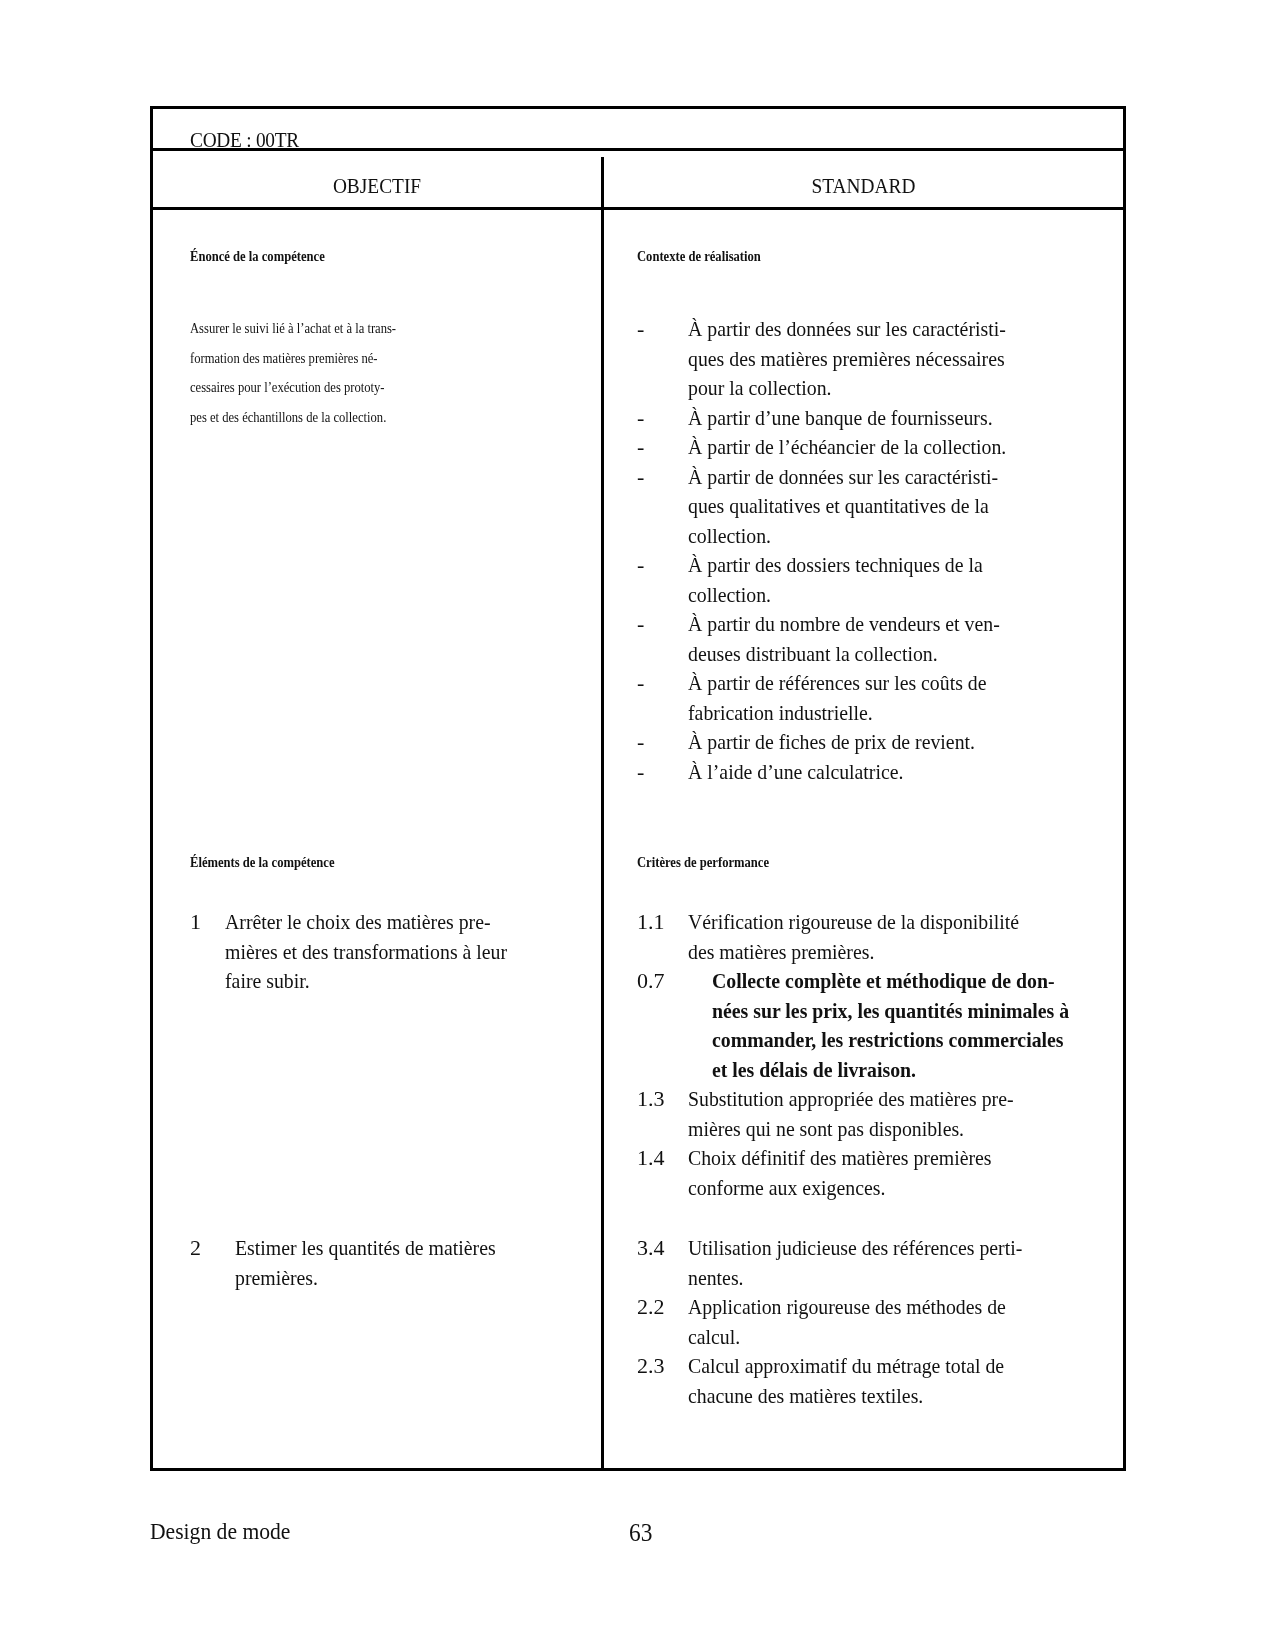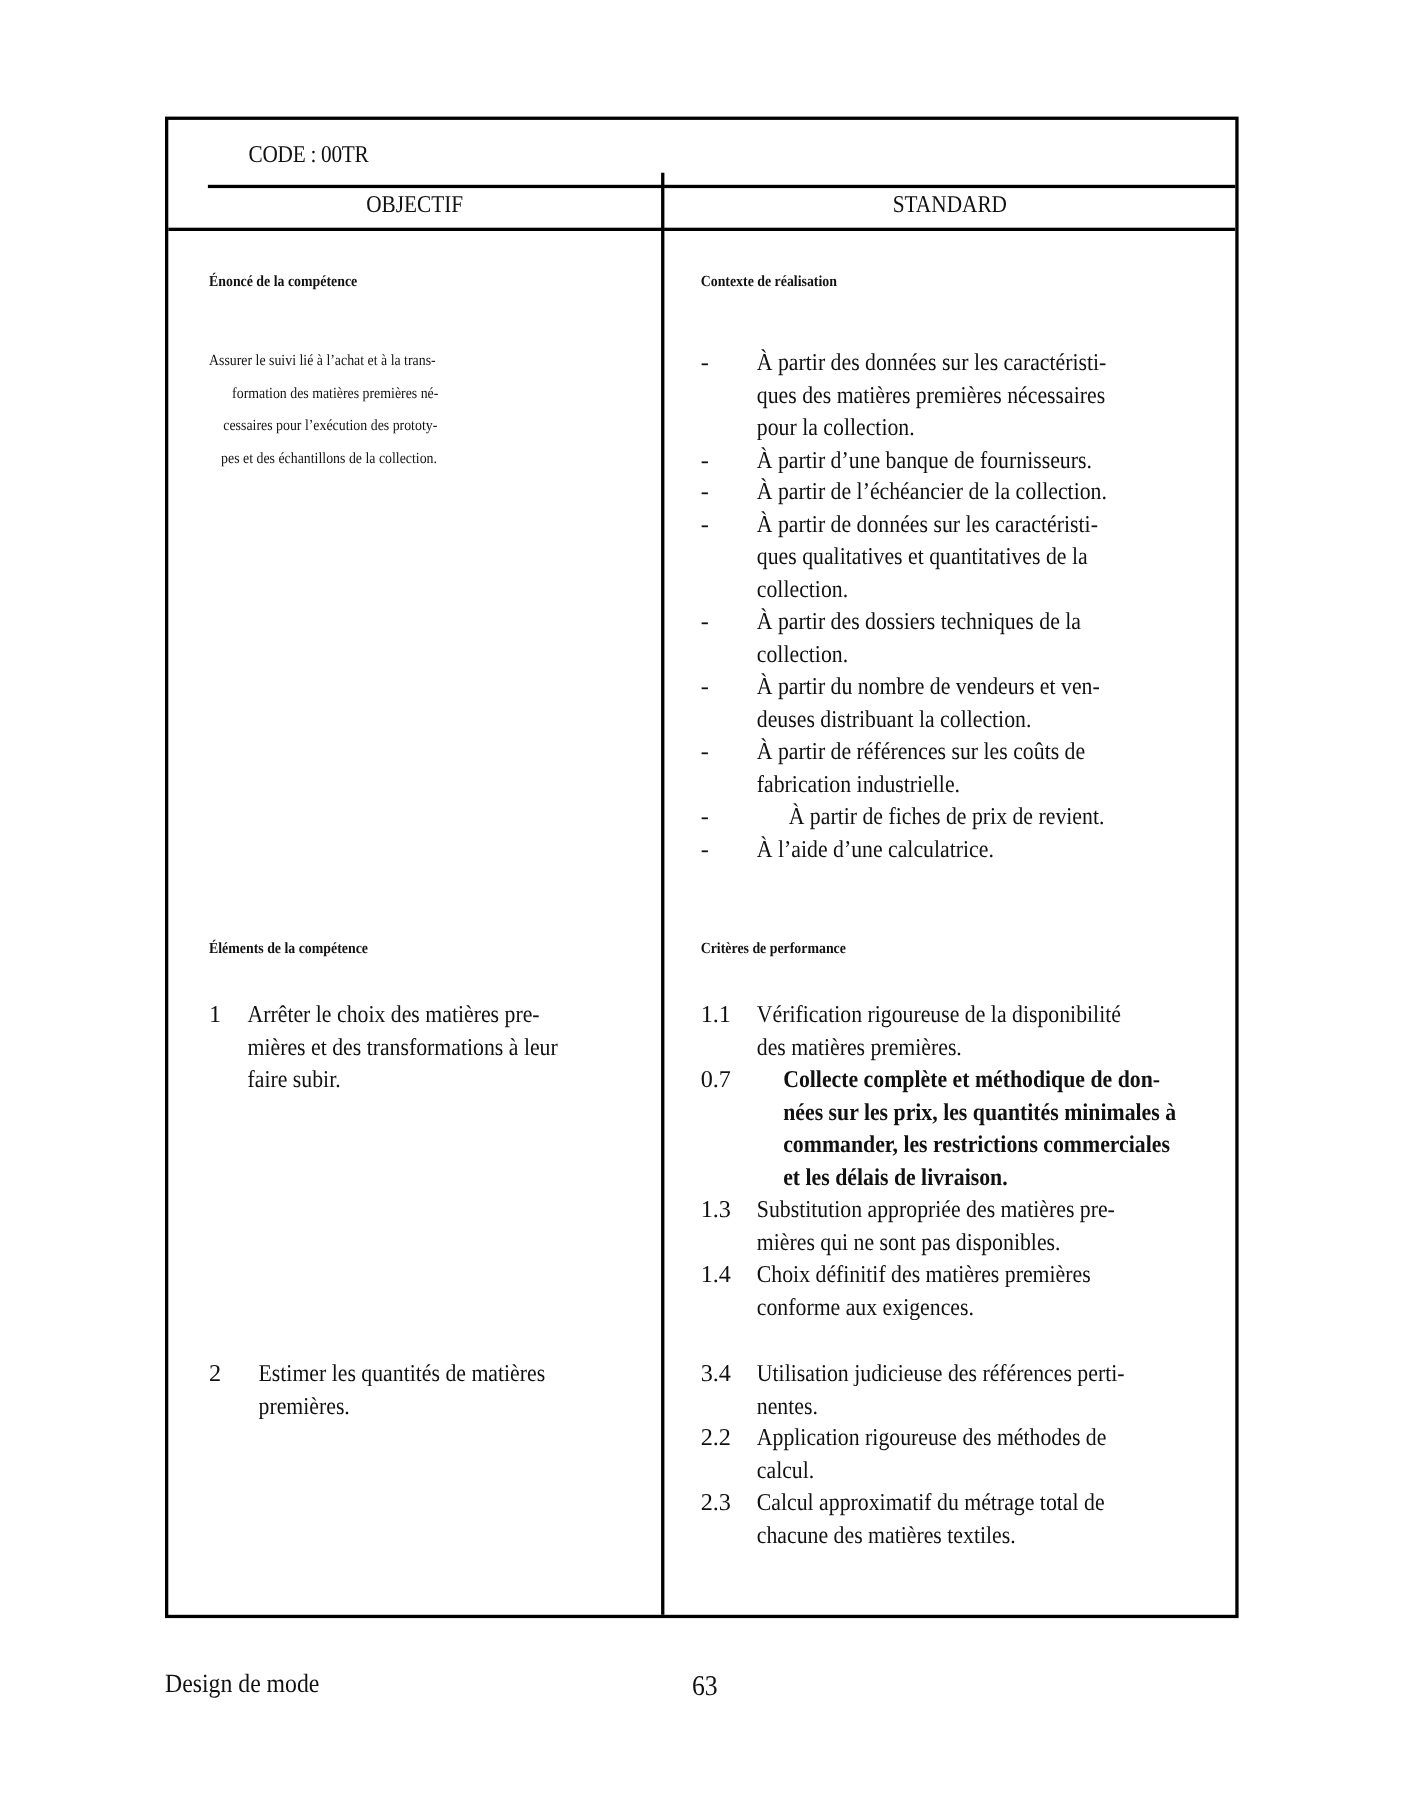--- a/index.html
+++ b/index.html
@@ -7,22 +7,22 @@
     width: 1275px; height: 1650px; position: relative; overflow: hidden;
     font-family: "Liberation Serif", "DejaVu Serif", serif;
     color: #111111;
   }
   .page-table {
     position: absolute; left: 150px; top: 106px;
     width: 976px; height: 1365px;
     border: 3px solid #000; box-sizing: border-box;
   }
   .code-row {
-    position: absolute; left: 0; top: 0; right: 0; height: 62px;
-    border-bottom: 3px solid #000; box-sizing: border-box; margin-left: 36px;
+    position: absolute; left: 0; top: 0; right: 0; height: 42px;
+    border-bottom: 3px solid #000; box-sizing: border-box;
   }
   .code-label {
     position: absolute; left: 37px; top: 18px;
     font-size: 22px; letter-spacing: -0.3px;
     transform: scaleX(0.88); transform-origin: left center;
   }
   .col-divider {
     position: absolute; left: 448px; top: 48px; bottom: 0; width: 3px; background: #000;
   }
   .header-row {
@@ -58,21 +58,21 @@
   <div class="header-row">
     <div class="header-cell header-objectif">OBJECTIF</div>
     <div class="header-cell header-standard">STANDARD</div>
   </div>
   <div class="col-divider"></div>
 </div>
 
 <div class="text heading" style="left:190px; top:242px;">
   <span class="cond">Énoncé de la compétence</span>
 </div>
-<div class="text" id="enonce-body" style="left:190px; top:314px;text-align:right;">
+<div class="text" id="enonce-body" style="left:190px; top:314px;">
     <div><span class="cond">Assurer le suivi lié à l’achat et à la trans-</span></div>
     <div><span class="cond">formation des matières premières né-</span></div>
     <div><span class="cond">cessaires pour l’exécution des prototy-</span></div>
     <div><span class="cond">pes et des échantillons de la collection.</span></div>
   </div>
 
 <div class="text heading" style="left:637px; top:242px;">
   <span class="cond">Contexte de réalisation</span>
 </div>
 <ul class="list" id="contexte-list" style="left:637px; top:314px; width:450px;">
@@ -120,21 +120,21 @@
     </li>
     <li class="list-item">
       <span class="marker">-</span>
       <div class="item-lines" style="margin-left: 51px;">
         <div><span class="cond">À partir de références sur les coûts de</span></div>
         <div><span class="cond">fabrication industrielle.</span></div>
       </div>
     </li>
     <li class="list-item">
       <span class="marker">-</span>
-      <div class="item-lines" style="margin-left: 80px;">
+      <div class="item-lines" style="margin-left: 51px;">
         <div><span class="cond">À partir de fiches de prix de revient.</span></div>
       </div>
     </li>
     <li class="list-item">
       <span class="marker">-</span>
       <div class="item-lines" style="margin-left: 51px;">
         <div><span class="cond">À l’aide d’une calculatrice.</span></div>
       </div>
     </li>
   </ul>

